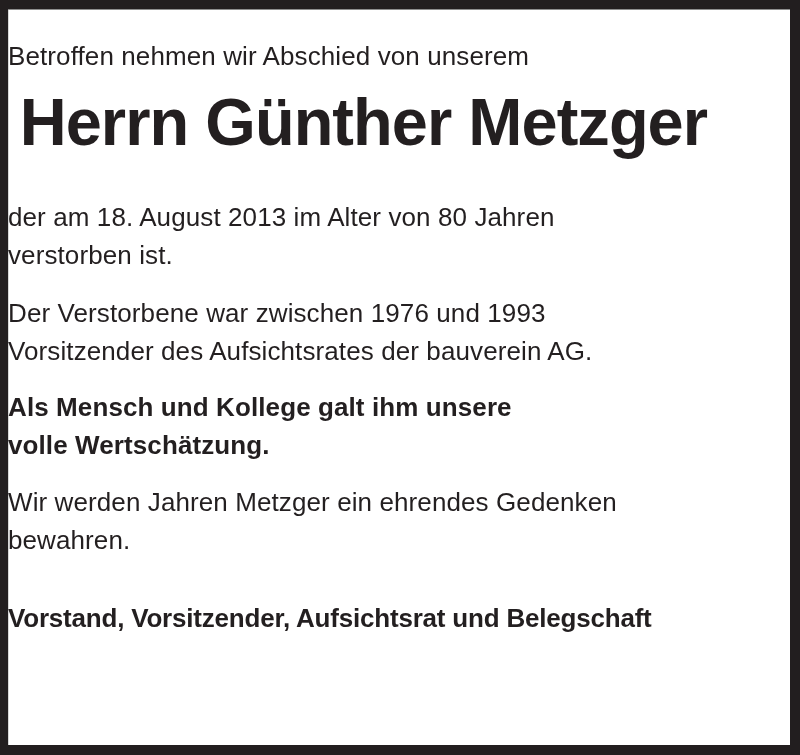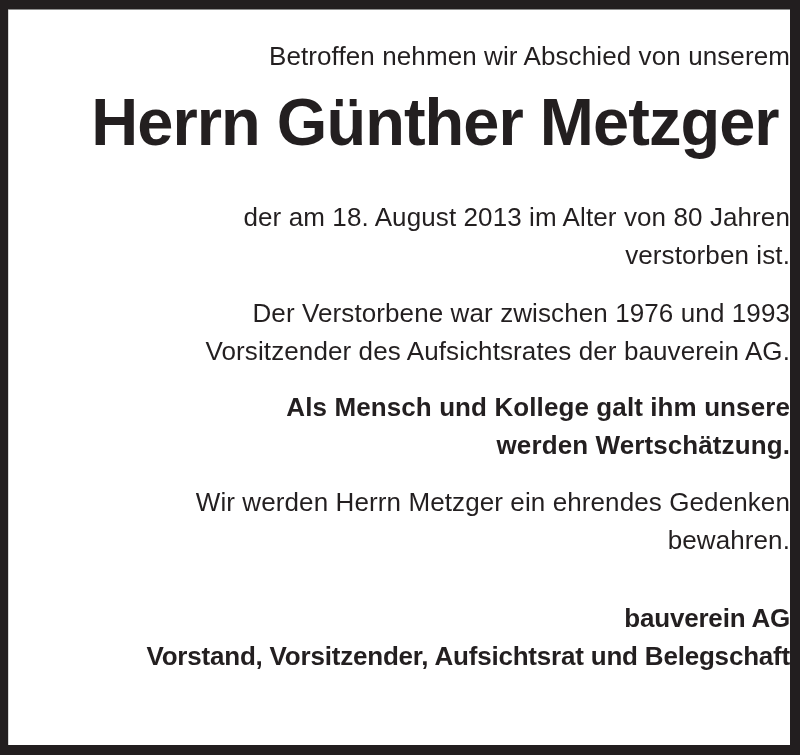--- a/index.html
+++ b/index.html
@@ -24,22 +24,21 @@
   
   .inner {
     position: absolute;
     left: 8px;
     top: 9px;
     right: 10px;
     bottom: 10px;
     background: #ffffff;
     box-shadow: inset 0 1px 0 #8e8e8e, inset 1px 0 0 #d6d6d6;
     color: #231f20;
-    text-align: right;
-    padding-left: 24px;
+    text-align: left;
   }
   .para {
     font-size: 26px;
     line-height: 38px;
     font-weight: 400;
     letter-spacing: 0.1px;
   }
   .para div { white-space: nowrap; }
   .intro      { margin-top: 28px; }
   .headline {
@@ -83,28 +82,27 @@
         <div>verstorben ist.</div>
       </div>
 
       <div class="para tenure">
         <div>Der Verstorbene war zwischen 1976 und 1993</div>
         <div>Vorsitzender des Aufsichtsrates der bauverein AG.</div>
       </div>
 
       <div class="para tribute">
         <div>Als Mensch und Kollege galt ihm unsere</div>
-        <div>werden Wertschätzung.</div>
+        <div>volle Wertschätzung.</div>
       </div>
 
       <div class="para remembrance">
-        <div>Wir werden Herrn Metzger ein ehrendes Gedenken</div>
+        <div>Wir werden Jahren Metzger ein ehrendes Gedenken</div>
         <div>bewahren.</div>
       </div>
 
       <div class="signature">
-        <div>bauverein AG</div>
         <div>Vorstand, Vorsitzender, Aufsichtsrat und Belegschaft</div>
       </div>
 
     </div>
   </div>
 </div>
 
 </body></html>

